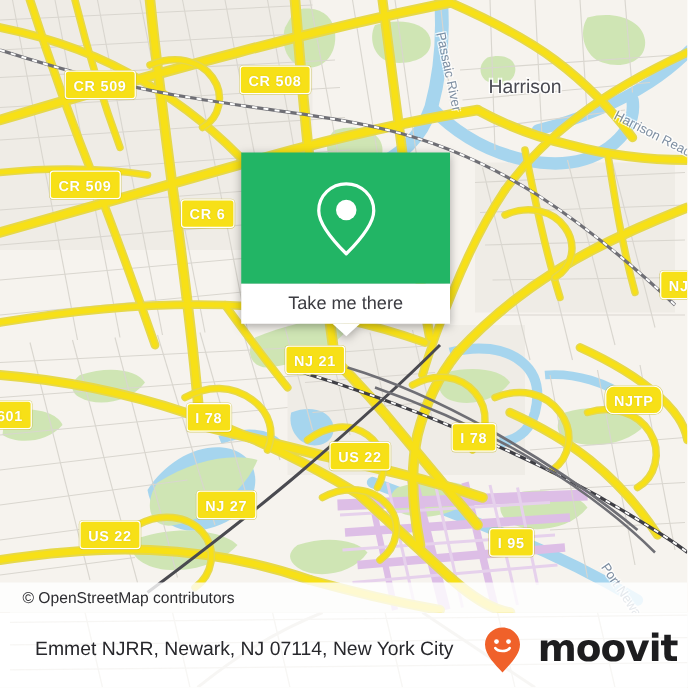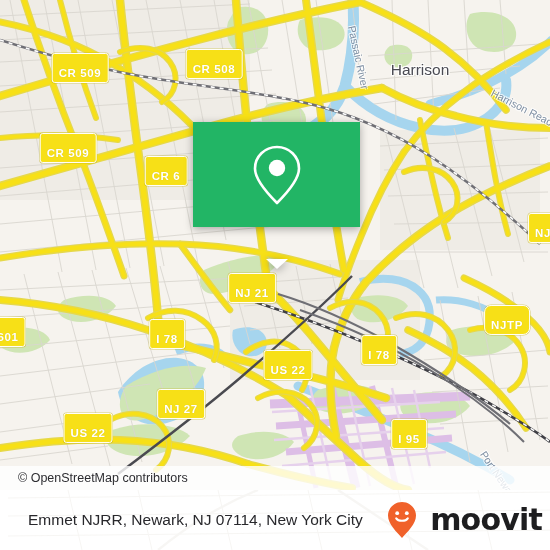--- a/index.html
+++ b/index.html
@@ -35,21 +35,21 @@
     position: absolute;
     transform: translate(-50%, -50%);
     background: #f7e017;
     border: 1.6px solid #ffffff;
     border-radius: 3px;
     color: #ffffff;
     font-family: "Liberation Sans", sans-serif;
     font-size: 11.5px;
     font-weight: bold;
     letter-spacing: 0.6px;
-    padding: 13px 6px 3px 6px;
+    padding: 6px 6px 3px 6px;
     white-space: nowrap;
     line-height: 1.05;
     box-shadow: 0 0 0 0.5px rgba(190,175,20,.55);
     text-shadow: 0 0 1px rgba(150,135,10,.35);
   }
 
   
   .place-label {
     position: absolute;
     transform: translate(-50%, -50%);
@@ -424,21 +424,21 @@
           <path d="M118,474 C158,444 200,412 240,378 C282,342 320,308 352,276" stroke="#4a4a50" stroke-width="2.4"></path>
           <path d="M278,294 C318,306 356,324 392,344 C434,368 474,394 510,424" stroke="#6f6f75" stroke-width="2.2"></path>
           <path d="M300,310 C346,326 390,346 430,370 C466,392 498,416 524,442" stroke="#6f6f75" stroke-width="2"></path>
         </g>
 
       </g>
     </svg>
 
     <div id="shield-layer">
         <div class="shield" style="left: 80px; top: 68px;">CR 509</div>
-        <div class="shield" style="left: 214px; top: 64px;">CR 508</div>
+        <div class="shield" style="left: 220px; top: 64px;">CR 508</div>
         <div class="shield" style="left: 68px; top: 148px;">CR 509</div>
         <div class="shield" style="left: 166px; top: 171px;">CR 6</div>
         <div class="shield" style="left: 543px; top: 228px;">NJ</div>
         <div class="shield" style="left: 252px; top: 288px;">NJ 21</div>
         <div class="shield" style="left: 8px; top: 332px;">601</div>
         <div class="shield" style="left: 167px; top: 334px;">I 78</div>
         <div class="shield" style="left: 507px; top: 320px; border-radius: 7px;">NJTP</div>
         <div class="shield" style="left: 288px; top: 365px;">US 22</div>
         <div class="shield" style="left: 379px; top: 350px;">I 78</div>
         <div class="shield" style="left: 181px; top: 404px;">NJ 27</div>
@@ -455,20 +455,23 @@
         <div class="water-label" style="left: 492px; top: 86px; transform: rotate(27deg);">Harrison Reach</div>
         <div class="water-label" style="left: 483px; top: 446px; transform: rotate(56deg);">Port Newark C</div>
       </div>
 
     <div id="popup-card">
       <div id="popup-green">
         <svg width="52" height="62" viewBox="0 0 52 62">
           <path d="M26 3 C13.8 3 4 12.6 4 24.5 C4 35 14 47 26 59 C38 47 48 35 48 24.5 C48 12.6 38.2 3 26 3 Z" fill="none" stroke="#ffffff" stroke-width="2.6" stroke-linejoin="round"></path>
           <circle cx="26" cy="24" r="8.2" fill="#ffffff"></circle>
         </svg>
+      </div>
+      <div id="popup-button">
+        <span>Take me there</span>
       </div>
       <div id="popup-pointer"></div>
     </div>
 
     <div id="attribution">
       <span>© OpenStreetMap contributors</span>
     </div>
   </div>
 
   <div id="footer">

